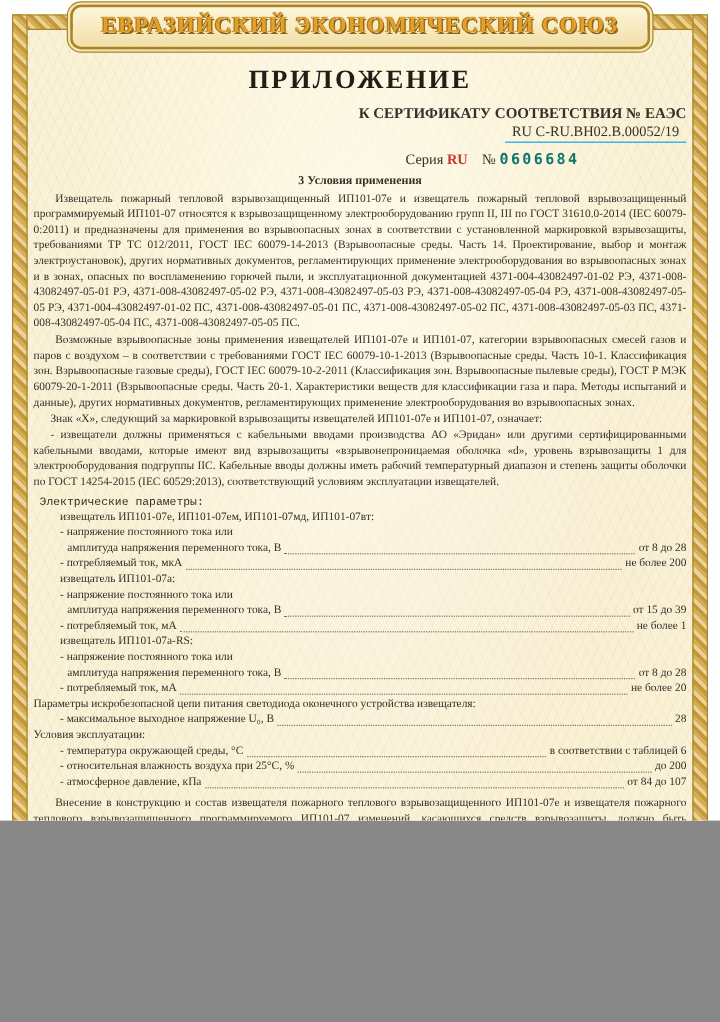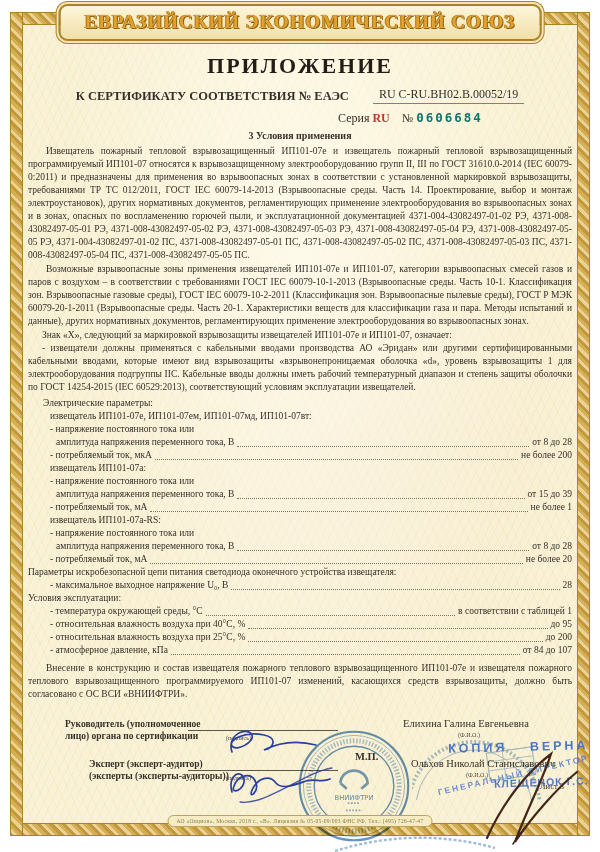--- a/index.html
+++ b/index.html
@@ -1,16 +1,16 @@
 <!DOCTYPE html>
 <html><head>
 <meta charset="utf-8">
 <style>
   html,body{margin:0;padding:0;background:#888;}
-  .page{position:relative;width:600px;height:852px;background:#ffffff;overflow:hidden;
+  .page{position:relative;width:600px;height:684px;background:#ffffff;overflow:hidden;
         font-family:"Liberation Serif","DejaVu Serif",serif;color:#35302a;}
   
   .cert{position:absolute;left:10px;top:12px;width:580px;height:824px;
         background-color:#faf2d6;
         background-image:
           radial-gradient(ellipse at 50% 28%, rgba(255,252,238,.85), rgba(250,240,208,0) 60%),
           radial-gradient(circle at 58% 52%, rgba(238,205,190,.18), rgba(238,205,190,0) 55%),
           repeating-linear-gradient(115deg, rgba(208,176,96,.10) 0 1px, rgba(208,176,96,0) 1px 7px),
           repeating-linear-gradient(65deg, rgba(208,176,96,.09) 0 1px, rgba(208,176,96,0) 1px 9px);}
   .bstrip{position:absolute;background:
@@ -27,32 +27,32 @@
           box-shadow:0 0 0 2px #f3e5b8, 0 0 0 3px #ab8326;
           padding:5px 24px 6px;white-space:nowrap;}
   .banner span{font-weight:bold;font-size:19px;letter-spacing:1px;color:#e2a02f;
           text-shadow:0 0 1px #8f6212, 1px 1px 0 #8f6212, -1px 0 0 #b57f1d;}
 
   
   .content{position:absolute;left:28px;right:28px;top:46px;z-index:2;
            font-size:9.5px;line-height:13px;text-align:justify;}
   .doc-title{text-align:center;font-weight:bold;font-size:22px;letter-spacing:2px;
              color:#221d16;margin:8px 0 9px;line-height:24px;}
-  .subtitle-row{display:flex;justify-content:center;align-items:flex-end;gap:24px;
-                font-size:12.5px;line-height:15px;text-align:center;}
+  .subtitle-row{display:flex;justify-content:center;align-items:flex-end;gap:0;
+                font-size:12.5px;line-height:15px;text-align:center;flex-direction:column;}
   .subtitle-row .cap{font-weight:bold;white-space:nowrap;}
   .cert-no{border-bottom:1px solid #0ea5e9;padding:0 6px 1px;white-space:nowrap;font-size:12px;}
   .series-row{margin:7px 0 4px;padding-left:310px;font-size:12px;white-space:nowrap;}
   .series-row .red{color:#c2372b;font-weight:bold;}
   .blank-no{font-family:"DejaVu Sans Mono",monospace;color:#0f766e;letter-spacing:2px;
             font-size:12.5px;font-weight:bold;}
   .sec-head{text-align:center;font-weight:bold;font-size:10px;margin:2px 0 3px;}
   p.body{margin:0 0 1px;text-indent:18px;}
   .hang{text-indent:14px;margin:0;}
-  .ind1{margin-left:15px;}
+  .ind1{margin-left:5px;font-family:Liberation Mono, monospace;}
   .ind2{margin-left:22px;}
   .prow{display:flex;align-items:flex-end;}
   .prow .lbl{white-space:nowrap;}
   .prow .dots{flex:1;border-bottom:1px dotted #7c7462;margin:0 3px 2px;}
   .prow .val{white-space:nowrap;}
   .cont{padding-left:6px;}
 
   
   .sigblock{position:relative;height:86px;margin-top:6px;font-size:9.5px;}
   .sigblock .lab{position:absolute;font-weight:bold;line-height:11.5px;width:170px;text-align:left;font-family:Liberation Serif, serif;}
@@ -172,26 +172,21 @@
     <div class="prow ind2">
       <span class="lbl">- максимальное выходное напряжение U₀, В</span>
       <span class="dots"></span>
       <span class="val">28</span>
     </div>
 
     <div>Условия эксплуатации:</div>
     <div class="prow ind2">
       <span class="lbl">- температура окружающей среды, °С</span>
       <span class="dots"></span>
-      <span class="val">в соответствии с таблицей 1</span>
-    </div>
-    <div class="prow ind2">
-      <span class="lbl">- относительная влажность воздуха при 40°С, %</span>
-      <span class="dots"></span>
-      <span class="val">до 95</span>
+      <span class="val">в соответствии с таблицей 6</span>
     </div>
     <div class="prow ind2">
       <span class="lbl">- относительная влажность воздуха при 25°С, %</span>
       <span class="dots"></span>
       <span class="val">до 200</span>
     </div>
     <div class="prow ind2">
       <span class="lbl">- атмосферное давление, кПа</span>
       <span class="dots"></span>
       <span class="val">от 84 до 107</span>

